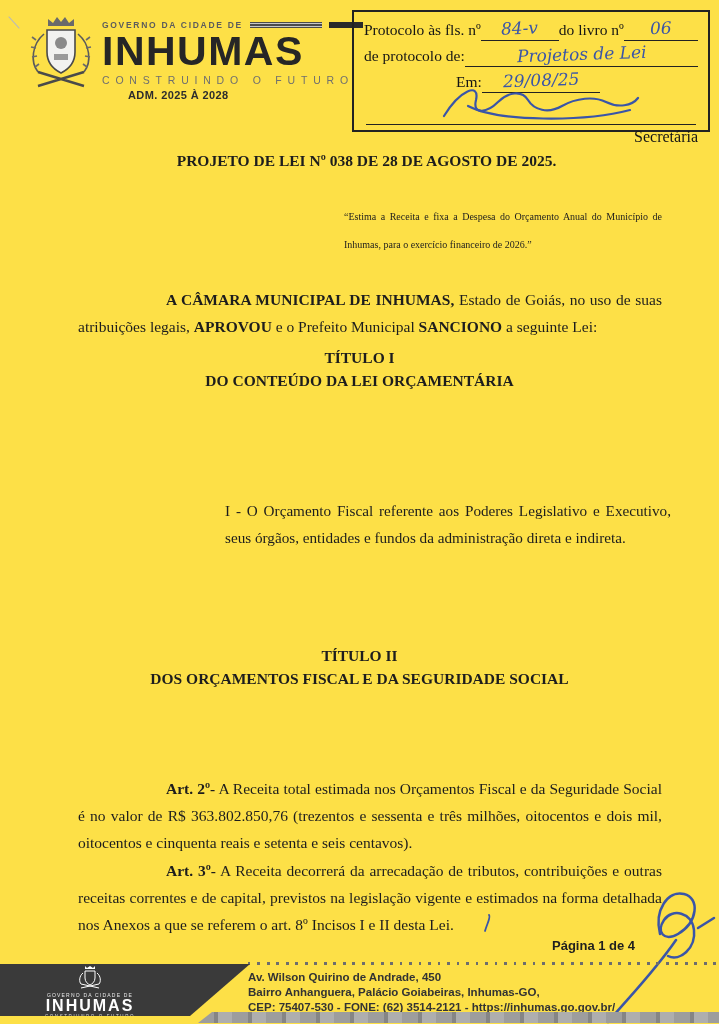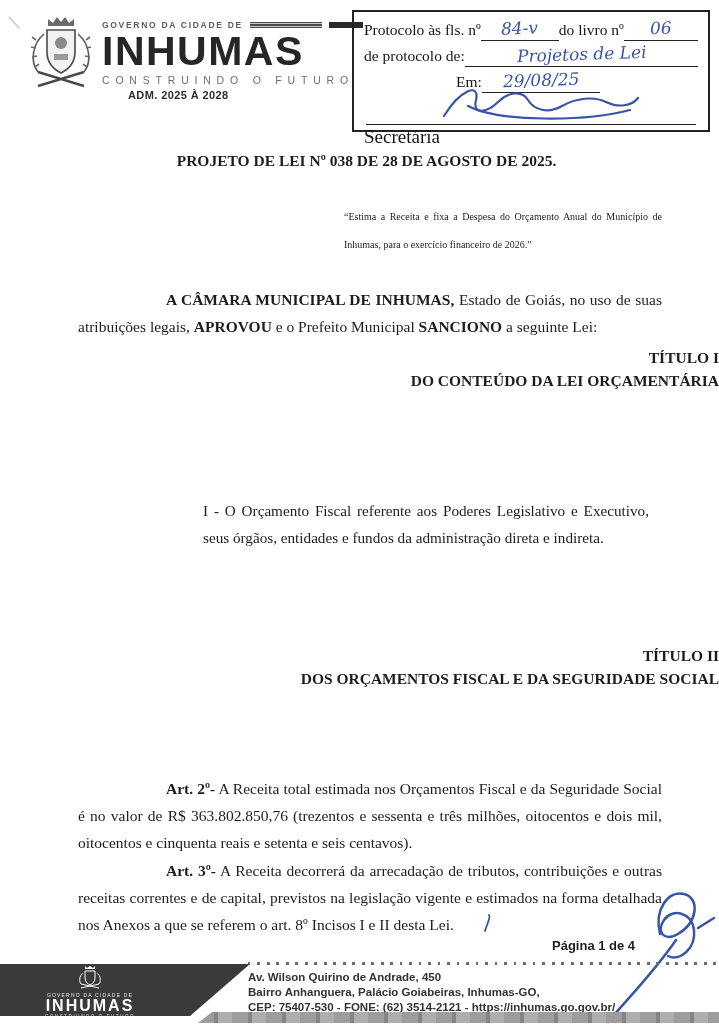--- a/index.html
+++ b/index.html
@@ -1,19 +1,19 @@
 <!DOCTYPE html>
 <html><head>
 <meta charset="utf-8">
 <style>
   * { margin:0; padding:0; box-sizing:border-box; }
   html,body { background:#e8e8e8; }
   .page {
     position:relative; width:719px; height:1024px; margin:0 auto;
-    background:#ffffff; overflow:hidden;
+    background:#fde047; overflow:hidden;
     font-family:"Liberation Serif", serif; color:#1d1d1d;
   }
   
   .header-logo { position:absolute; left:24px; top:10px; display:flex; }
   .crest { width:74px; height:86px; }
   .logo-text { margin-left:4px; padding-top:10px; }
   .gov-row { display:flex; align-items:center; gap:7px; }
   .gov-line { font-family:"Liberation Sans",sans-serif; font-size:8.5px; font-weight:bold;
               letter-spacing:1.7px; color:#5c5c5c; white-space:nowrap; }
   .gov-bar  { width:72px; height:6px;
@@ -35,35 +35,35 @@
   .fill { border-bottom:1.6px solid #222; text-align:center; }
   .grow { flex:1; }
   .hw { font-family:"DejaVu Serif", serif; font-style:italic; color:#3a55a8;
         font-size:17px; line-height:14px; display:inline-block; transform:rotate(-2deg); }
   .em-line { margin-left:92px; }
   .em-fill { width:118px; }
   .v1 { width:78px; } .v2 { width:64px; }
   .sig-row { position:relative; height:32px; }
   .sig-line { position:absolute; left:2px; right:2px; bottom:3px; border-bottom:1.6px solid #222; }
   .sig-svg { position:absolute; left:70px; top:-22px; width:210px; height:54px; }
-  .sig-caption { text-align:left; font-size:19px; line-height:17px; }
+  .sig-caption { text-align:right; font-size:16px; line-height:17px; }
   
   .doc-title { position:absolute; left:0; top:152px; width:719px; text-align:center;
                font-weight:bold; font-size:15.5px;padding-left:14px; }
   .epigraph { position:absolute; left:344px; top:203px; width:318px; text-align:justify;
               font-size:10px; line-height:28px; }
   .para { position:absolute; left:78px; width:584px; text-align:justify;
           font-size:15.5px; line-height:27px; }
   .indent { text-indent:88px; }
   .b { font-weight:bold;margin-top:33px; }
-  .heading { position:absolute; left:0; width:719px; text-align:right;
+  .heading { position:absolute; left:0; width:719px; text-align:center;
              font-weight:bold; font-size:15.5px; line-height:23px; }
   .preamble { top:286px; }
   .h-t1 { top:346px; } .art1 { top:408px; }
-  .incisos { position:absolute; left:203px; top:497px; width:446px; text-align:justify;
+  .incisos { position:absolute; left:225px; top:497px; width:446px; text-align:justify;
              font-size:15.2px; line-height:27px; }
   .h-t2 { top:644px; } .h-c1 { top:710px; }
   .art2 { top:775px; } .art3 { top:857px; }
   
   .page-indicator { position:absolute; left:552px; top:938px; font-family:"Liberation Sans",sans-serif;
                     font-size:13px; font-weight:700; color:#1f1f1f; }
   .dots { position:absolute; left:248px; top:962px; width:471px; height:3px;
           background:repeating-linear-gradient(90deg,#6d6d6d 0 2.5px,transparent 2.5px 9.5px); }
   .footer-band { position:absolute; left:0; top:964px; width:250px; height:52px;
                  background:#3a3a3a; clip-path:polygon(0 0,100% 0,76% 100%,0 100%); }

